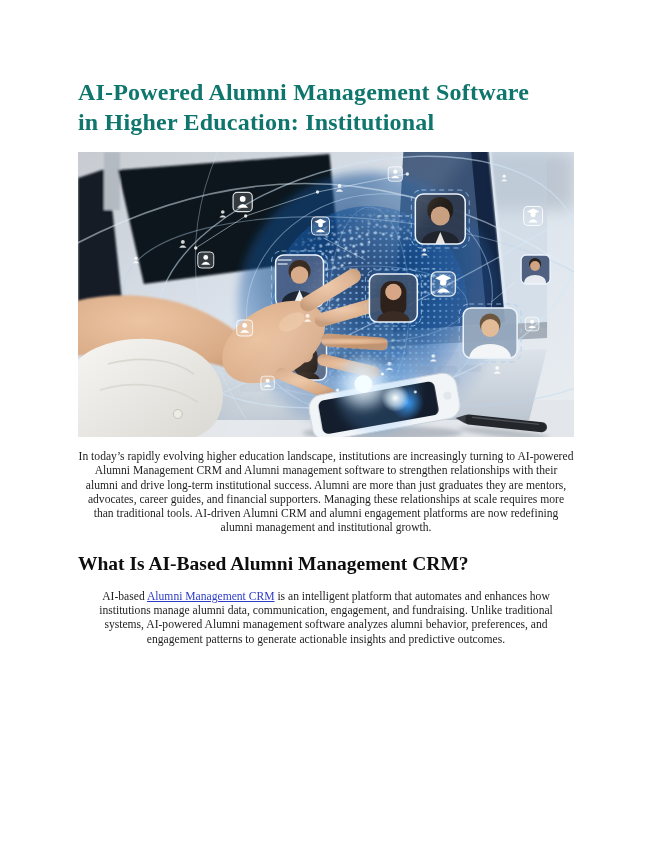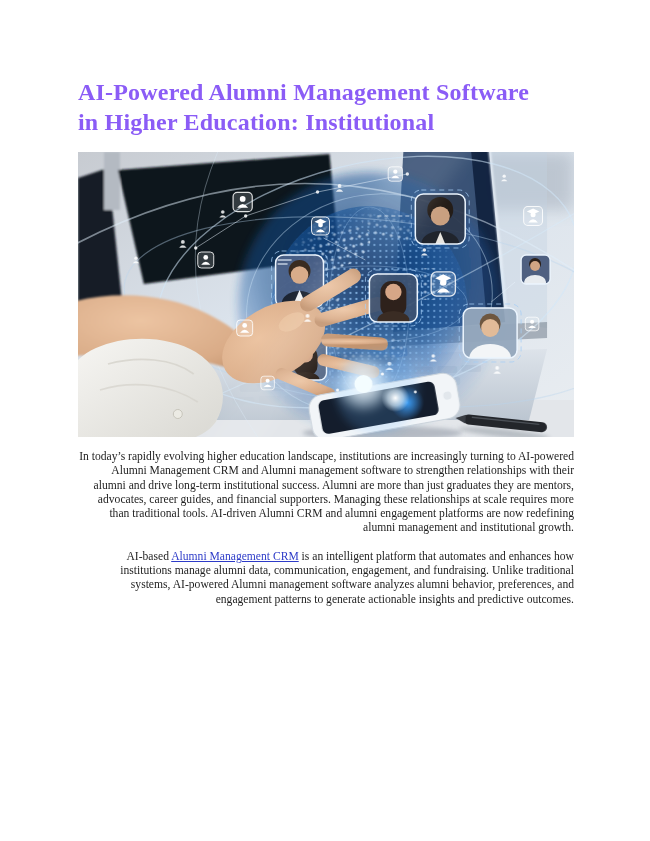--- a/index.html
+++ b/index.html
@@ -5,31 +5,31 @@
   html,body { margin:0; padding:0; background:#ffffff; }
   .page {
     position:relative; width:650px; height:841px; margin:0 auto;
     background:#ffffff; overflow:hidden;
     font-family:"Liberation Serif","DejaVu Serif",serif;
     color:#1b1b1b;
   }
   .content { position:absolute; left:78px; top:0; width:496px; }
   h1.article-title {
     margin:78px 0 0 0; padding:0;
-    font-size:24px; line-height:29.5px; font-weight:bold; color:#8b5cf6;
+    font-size:24px; line-height:29.5px; font-weight:bold; color:#0f766e;
     letter-spacing:0.2px;
   }
   h1.article-title span { display:block; }
   .hero {
     margin-top:15px; width:496px; height:285px; overflow:hidden;
     background:#d8dee6; line-height:0;
   }
   p.body {
     font-size:11.6px; line-height:14.3px; margin:0; padding:0;
-    color:#1e1e1e; text-align:right;
+    color:#1e1e1e; text-align:center;
   }
   p.p1 { margin-top:13px; }
   p.p2 { margin-top:20px; }
   h2.section-heading {
     margin:16px 0 0 0; padding:0;
     font-size:19.5px; line-height:24px; font-weight:bold; color:#0e0e0e;
   }
   p.p3 { margin-top:14px; }
   a.link { color:#2d3bc8; cursor:pointer; }
 </style>
@@ -379,17 +379,18 @@
               <circle cx="338" cy="240" r="1.4"></circle>
             </g>
         </g>
         <polygon points="330,-10 400,-10 180,300 120,300" fill="rgba(255,255,255,0.10)" filter="url(#b8)"></polygon>
       </svg>
     </div>
 
     <p class="body p1">In today’s rapidly evolving higher education landscape, institutions are increasingly turning to AI-powered Alumni Management CRM and Alumni management software to strengthen relationships with their alumni and drive long-term institutional success. Alumni are more than just graduates they are mentors, advocates, career guides, and financial supporters. Managing these relationships at scale requires more than traditional tools. AI-driven Alumni CRM and alumni engagement platforms are now redefining alumni management and institutional growth.</p>
 
 
+    <h2 class="section-heading">What Is AI-Based Alumni Management CRM?</h2>
 
     <p class="body p3"><span>AI-based </span><a class="link" href="#">Alumni Management CRM</a><span> is an intelligent platform that automates and enhances how institutions manage alumni data, communication, engagement, and fundraising. Unlike traditional systems, AI-powered Alumni management software analyzes alumni behavior, preferences, and engagement patterns to generate actionable insights and predictive outcomes.</span></p>
 
   </div>
 </div>
 
 </body></html>

